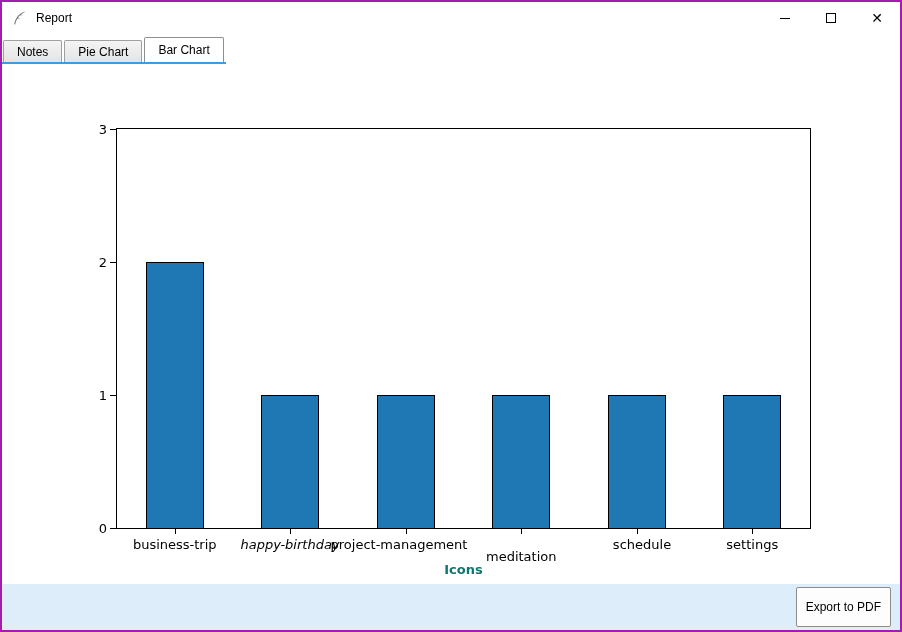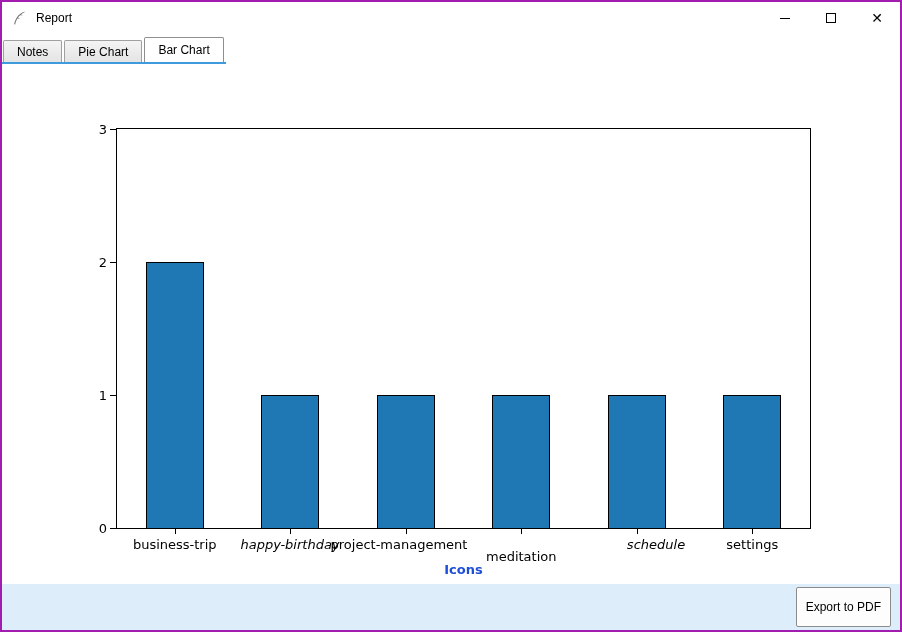--- a/index.html
+++ b/index.html
@@ -100,21 +100,21 @@
   .xtick-label {
     position: absolute;
     font-size: 13px; color: #000000;
     transform: translateX(-50%);
     white-space: nowrap;
   }
   .xlabel {
     position: absolute;
     left: 50%;
     transform: translateX(-50%);
-    font-size: 13px; font-weight: bold; color: #1d4ed8;
+    font-size: 13px; font-weight: bold; color: #0f766e;
     white-space: nowrap;
   }
 
   
   .footer {
     flex: 0 0 auto;
     height: 46px;
     background: #ddeefa;
     display: flex; align-items: center; justify-content: flex-end;
     padding-right: 9px;
@@ -180,21 +180,21 @@
         <div class="xtick-mark" style="left: 173.25px; top: 399px;"></div>
         <div class="xtick-label" style="left: 173px; top: 408px; font-style: italic;">happy-birthday</div>
         <div class="bar" style="left: 259.875px; width: 57.75px; height: 133px; background: rgb(31, 119, 180); border-top: 1px solid rgb(0, 0, 0); border-right: 1px solid rgb(0, 0, 0); border-bottom: none; border-left: 1px solid rgb(0, 0, 0); border-image: initial;"></div>
         <div class="xtick-mark" style="left: 288.75px; top: 399px;"></div>
         <div class="xtick-label" style="left: 282px; top: 408px;">project-management</div>
         <div class="bar" style="left: 375.375px; width: 57.75px; height: 133px; background: rgb(31, 119, 180); border-top: 1px solid rgb(0, 0, 0); border-right: 1px solid rgb(0, 0, 0); border-bottom: none; border-left: 1px solid rgb(0, 0, 0); border-image: initial;"></div>
         <div class="xtick-mark" style="left: 404.25px; top: 399px;"></div>
         <div class="xtick-label" style="left: 404.25px; top: 420px;">meditation</div>
         <div class="bar" style="left: 490.875px; width: 57.75px; height: 133px; background: rgb(31, 119, 180); border-top: 1px solid rgb(0, 0, 0); border-right: 1px solid rgb(0, 0, 0); border-bottom: none; border-left: 1px solid rgb(0, 0, 0); border-image: initial;"></div>
         <div class="xtick-mark" style="left: 519.75px; top: 399px;"></div>
-        <div class="xtick-label" style="left: 539px; top: 408px; font-style: italic;">schedule</div>
+        <div class="xtick-label" style="left: 525px; top: 408px;">schedule</div>
         <div class="bar" style="left: 606.375px; width: 57.75px; height: 133px; background: rgb(31, 119, 180); border-top: 1px solid rgb(0, 0, 0); border-right: 1px solid rgb(0, 0, 0); border-bottom: none; border-left: 1px solid rgb(0, 0, 0); border-image: initial;"></div>
         <div class="xtick-mark" style="left: 635.25px; top: 399px;"></div>
         <div class="xtick-label" style="left: 635.25px; top: 408px;">settings</div>
         <div class="xlabel" style="top: 433px;">Icons</div>
       </div>
   </div>
 
   <div class="footer">
     <button class="export-btn">Export to PDF</button>
   </div>

